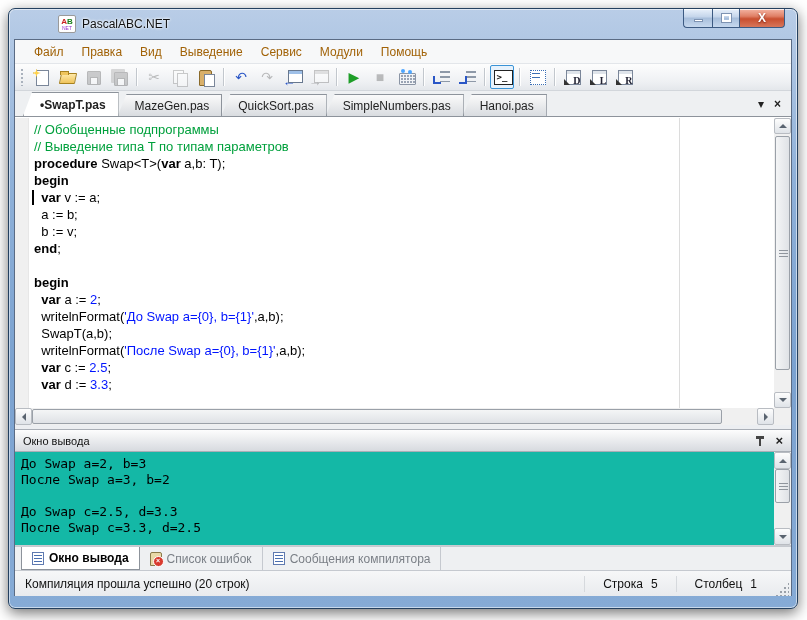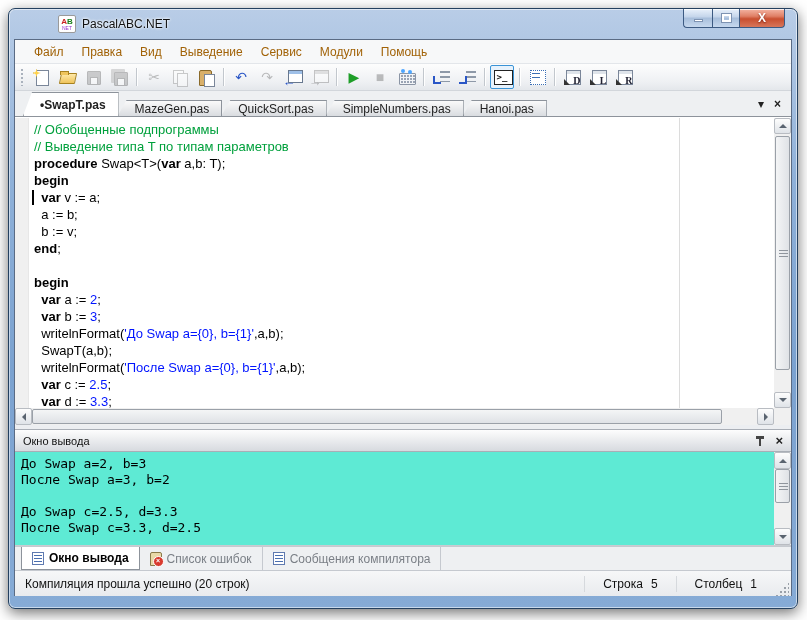--- a/index.html
+++ b/index.html
@@ -81,21 +81,21 @@
   .i-console .cg{position:absolute;left:3px;top:3px;font-size:9px;font-weight:bold;color:#111;font-family:"DejaVu Sans Mono",monospace;}
   .i-form::before{content:"";position:absolute;left:1px;top:1px;width:14px;height:13px;background:#fff;border:1px dotted #3b6fb5;}
   .i-form::after{content:"";position:absolute;left:3px;top:4px;width:8px;height:1px;background:#3b6fb5;box-shadow:0 4px 0 #3b6fb5;}
   .i-tmpl::before{content:"";position:absolute;left:2px;top:1px;width:13px;height:13px;background:#fff;border:1px solid #7a8699;
     box-shadow:inset 0 3px 0 #dfe4ea;}
   .i-tmpl .lt{position:absolute;right:0;bottom:-1px;font-size:10px;font-weight:bold;color:#223;font-family:"Liberation Serif",serif;}
   .i-tmpl::after{content:"";position:absolute;left:0;bottom:0;width:0;height:0;border-style:solid;border-width:0 0 6px 6px;border-color:transparent transparent #333 transparent;transform:rotate(90deg);}
 
   
   .tabstrip{position:absolute;left:0;right:0;top:51px;height:25px;background:#eef0f2;display:flex;align-items:flex-end;padding-left:8px;}
-  .tab{height:16px;display:flex;align-items:center;padding:0 12px 0 16px;font-size:12px;color:#222;
+  .tab{height:22px;display:flex;align-items:center;padding:0 12px 0 16px;font-size:12px;color:#222;
     background:linear-gradient(#fafafa,#d9dce0);border:1px solid #8d939b;border-bottom:none;margin-right:-1px;
     clip-path:polygon(9px 0,100% 0,100% 100%,0 100%);position:relative;}
   .tab.active{background:#fff;font-weight:bold;height:24px;z-index:2;}
   .tabctrl{margin-left:auto;display:flex;align-items:center;padding-right:10px;gap:10px;height:100%;}
   .tabctrl span{font-size:12px;color:#222;line-height:1;}
 
   
   .editor{position:absolute;left:0;right:0;top:76px;height:309px;background:#fff;border-top:1px solid #8d939b;}
   .gutter{position:absolute;left:0;top:1px;bottom:17px;width:14px;background:#f0f0f0;border-right:1px solid #e7e7e7;}
   .marginline{position:absolute;left:664px;top:1px;bottom:17px;width:1px;background:#dcdcdc;}
@@ -131,21 +131,21 @@
   .splitter{position:absolute;left:0;right:0;top:385px;height:4px;background:#eceef1;}
   .outheader{position:absolute;left:0;right:0;top:389px;height:23px;
     background:linear-gradient(#fdfdfd,#d7dadf);border:1px solid #a9aeb6;border-left:none;border-right:none;
     display:flex;align-items:center;padding:0 8px;}
   .outheader .oh-title{font-size:11px;color:#111;}
   .oh-ctrl{margin-left:auto;display:flex;align-items:center;gap:10px;}
   .pin{position:relative;width:10px;height:12px;}
   .pin::before{content:"";position:absolute;left:1px;top:1px;width:8px;height:3px;background:#444;}
   .pin::after{content:"";position:absolute;left:4px;top:4px;width:2px;height:7px;background:#444;}
   .oh-close{font-size:13px;font-weight:bold;color:#222;line-height:1;}
-  .outcontent{position:absolute;left:0;right:0;top:412px;height:94px;background:#5eead4;border-bottom:1px solid #c9ccd1;}
+  .outcontent{position:absolute;left:0;right:0;top:412px;height:94px;background:#14b8a6;border-bottom:1px solid #c9ccd1;}
   .outlines{position:absolute;left:0;top:0;right:17px;bottom:0;padding:4px 0 0 6px;
     font-family:"DejaVu Sans Mono",monospace;font-size:13px;line-height:16px;color:#000;}
   .ol{white-space:pre;height:16px;}
   .out-vscroll{position:absolute;right:0;top:0;bottom:0;width:17px;background:#f0f0f0;}
   .out-vthumb{top:17px;height:34px;}
   .out-vthumb .grip3{top:13px;}
 
   
   .btabs{position:absolute;left:0;right:0;top:506px;height:24px;background:#eef0f2;border-top:1px solid #c5c9cf;
     display:flex;align-items:stretch;padding-left:6px;}
@@ -320,21 +320,20 @@
           <div class="cl"><span class="tk-cm">// Выведение типа T по типам параметров</span></div>
           <div class="cl"><span class="tk-kw">procedure</span><span class="tk-pl"> Swap&lt;T&gt;(</span><span class="tk-kw">var</span><span class="tk-pl"> a,b: T);</span></div>
           <div class="cl"><span class="tk-kw">begin</span></div>
           <div class="cl"><span class="tk-pl">  </span><span class="tk-kw">var</span><span class="tk-pl"> v := a;</span></div>
           <div class="cl"><span class="tk-pl">  a := b;</span></div>
           <div class="cl"><span class="tk-pl">  b := v;</span></div>
           <div class="cl"><span class="tk-kw">end</span><span class="tk-pl">;</span></div>
           <div class="cl">&nbsp;</div>
           <div class="cl"><span class="tk-kw">begin</span></div>
           <div class="cl"><span class="tk-pl">  </span><span class="tk-kw">var</span><span class="tk-pl"> a := </span><span class="tk-st">2</span><span class="tk-pl">;</span></div>
-          <div class="cl"><span class="tk-pl">  </span><span class="tk-kw">var</span><span class="tk-pl"> b := </span><span class="tk-st">3</span><span class="tk-pl">;</span></div>
           <div class="cl"><span class="tk-pl">  writelnFormat(</span><span class="tk-st">'До Swap a={0}, b={1}'</span><span class="tk-pl">,a,b);</span></div>
           <div class="cl"><span class="tk-pl">  SwapT(a,b);</span></div>
           <div class="cl"><span class="tk-pl">  writelnFormat(</span><span class="tk-st">'После Swap a={0}, b={1}'</span><span class="tk-pl">,a,b);</span></div>
           <div class="cl"><span class="tk-pl">  </span><span class="tk-kw">var</span><span class="tk-pl"> c := </span><span class="tk-st">2.5</span><span class="tk-pl">;</span></div>
           <div class="cl"><span class="tk-pl">  </span><span class="tk-kw">var</span><span class="tk-pl"> d := </span><span class="tk-st">3.3</span><span class="tk-pl">;</span></div>
         </div>
       <div class="caret"></div>
 
       <div class="vscroll">
         <div class="sb-btn" style="position:absolute;top:0;left:0;">

